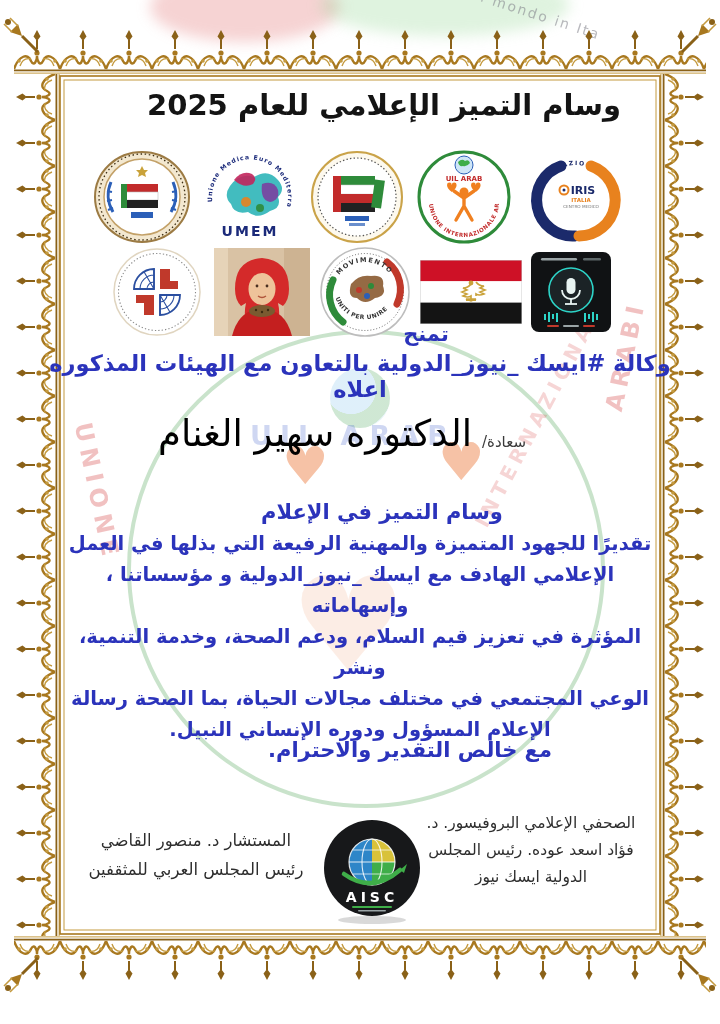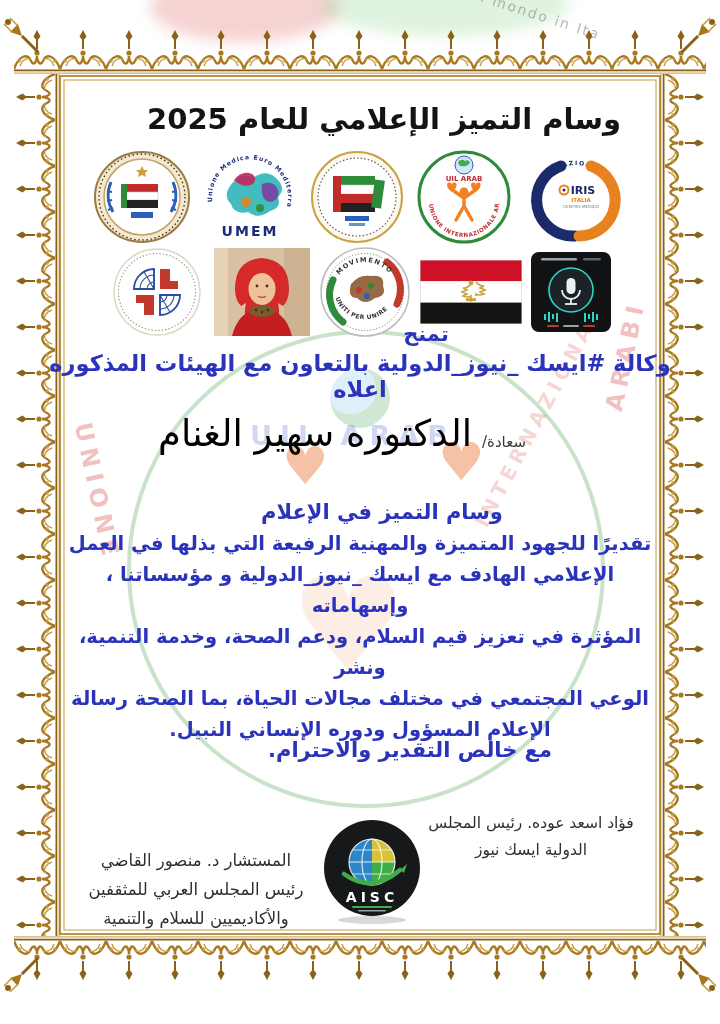--- a/index.html
+++ b/index.html
@@ -87,21 +87,21 @@
     <rect x="14" y="74" width="46" height="862" fill="url(#pLeft)"></rect>
     <rect x="660" y="74" width="46" height="862" fill="url(#pRight)"></rect>
     <rect x="60" y="76" width="600" height="858" fill="none" stroke="#a8781f" stroke-width="1.6"></rect>
     <rect x="64" y="80" width="592" height="850" fill="none" stroke="#c49a3f" stroke-width="1"></rect>
     <use href="#corner" transform="translate(42,56) rotate(180)"></use>
     <use href="#corner" transform="translate(678,56) rotate(270)"></use>
     <use href="#corner" transform="translate(42,954) rotate(90)"></use>
     <use href="#corner" transform="translate(678,954)"></use>
   </svg>
 
-  <div class="abs ar center title z2" style="left:60px;top:102px;width:648px;">وسام التميز الإعلامي للعام 2025</div>
+  <div class="abs ar center title z2" style="left:60px;top:88px;width:648px;">وسام التميز الإعلامي للعام 2025</div>
 
   <div class="abs logo-row z2" style="left:60px;top:150px;width:600px;">
 
     <svg width="98" height="94" viewBox="0 0 98 94">
       <ellipse cx="49" cy="47" rx="47" ry="45" fill="#f3e8d0" stroke="#9c7b44" stroke-width="2"></ellipse>
       <circle cx="49" cy="47" r="43" fill="none" stroke="#3b2c12" stroke-width="1.3" stroke-dasharray="1.5 2.6"></circle>
       <circle cx="49" cy="47" r="38" fill="#ffffff" stroke="#c3a168" stroke-width="1.5"></circle>
       <path d="M20,62 A32,32 0 0,1 18,32" fill="none" stroke="#2b5fb8" stroke-width="3"></path>
       <path d="M78,62 A32,32 0 0,0 80,32" fill="none" stroke="#2b5fb8" stroke-width="3"></path>
       <path d="M20,58 l-5,2 M19,50 l-5,1 M19,42 l-5,-1 M78,58 l5,2 M79,50 l5,1 M79,42 l5,-1" stroke="#2b5fb8" stroke-width="2"></path>
@@ -259,28 +259,28 @@
   <div class="abs ar center blue z2" style="left:56px;top:528px;width:608px;">
     <div class="body-line">تقديرًا للجهود المتميزة والمهنية الرفيعة التي بذلها في العمل</div>
     <div class="body-line">الإعلامي الهادف مع ايسك _نيوز_الدولية و مؤسساتنا ، وإسهاماته</div>
     <div class="body-line">المؤثرة في تعزيز قيم السلام، ودعم الصحة، وخدمة التنمية، ونشر</div>
     <div class="body-line">الوعي المجتمعي في مختلف مجالات الحياة، بما الصحة رسالة</div>
     <div class="body-line">الإعلام المسؤول ودوره الإنساني النبيل.</div>
   </div>
   <div class="abs ar center blue closing z2" style="left:60px;top:738px;width:700px;">مع خالص التقدير والاحترام.</div>
 
   <div class="abs ar center sig z2" style="left:402px;top:810px;width:258px;">
+    <div>الصحفي الإعلامي البروفيسور. د.</div>
     <div>فؤاد اسعد عوده. رئيس المجلس</div>
     <div>الدولية ايسك نيوز</div>
   </div>
 
-  <div class="abs ar center sig sig-left z2" style="left:62px;top:826px;width:268px;margin-top:20px;">
+  <div class="abs ar center sig sig-left z2" style="left:62px;top:826px;width:268px;">
     <div>المستشار د. منصور القاضي</div>
     <div>رئيس المجلس العربي للمثقفين</div>
-    <div>والأكاديميين للسلام والتنمية</div>
   </div>
 
   <svg class="abs z2" width="100" height="108" viewBox="0 0 100 108" style="left:322px;top:818px;">
     <ellipse cx="50" cy="102" rx="34" ry="4" fill="rgba(0,0,0,.15)"></ellipse>
     <circle cx="50" cy="50" r="48" fill="#17181a"></circle>
     <circle cx="50" cy="44" r="23" fill="#2e86c8"></circle>
     <path d="M50,21 a23,23 0 0,1 23,23 l-23,0 z" fill="#d8c23a"></path>
     <path d="M73,44 a23,23 0 0,1 -23,23 l0,-23 z" fill="#3fae49"></path>
     <ellipse cx="50" cy="44" rx="23" ry="23" fill="none" stroke="rgba(255,255,255,.85)" stroke-width="1.2"></ellipse>
     <ellipse cx="50" cy="44" rx="10" ry="23" fill="none" stroke="rgba(255,255,255,.85)" stroke-width="1.1"></ellipse>

